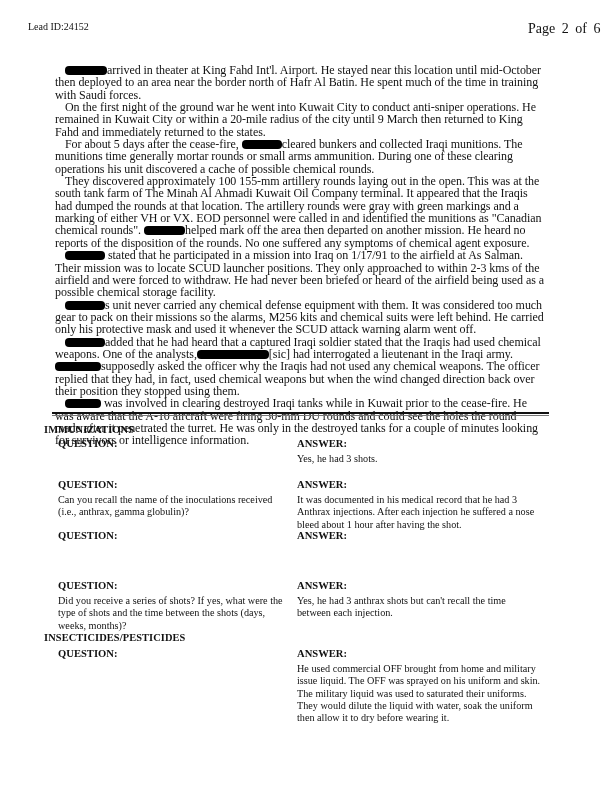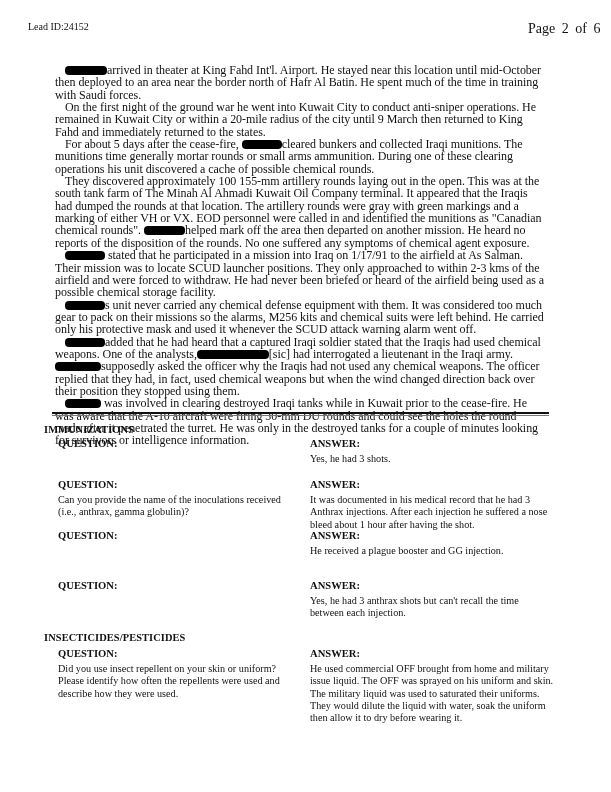--- a/index.html
+++ b/index.html
@@ -22,21 +22,21 @@
     .divider {
       position: absolute; left: 52px; top: 412px; width: 497px;
       border-top: 2.5px solid #111; border-bottom: 1px solid #777; height: 1px;
     }
     .section-title {
       position: absolute; left: 44px; font-size: 10.4px; font-weight: bold; letter-spacing: 0.1px; text-align: right;
     }
     .qa { position: absolute; font-size: 10.2px; line-height: 12.2px; }
     .qa .label { font-weight: bold; font-size: 10.6px; margin-bottom: 3px; }
     .q { left: 58px; width: 235px; }
-    .a { left: 310px; width: 245px; }
+    .a { left: 297px; width: 245px; }
   </style>
 </head>
 <body>
 
 <div class="header-left">Lead ID:24152</div>
 <div class="header-right">Page  2 of   6</div>
 
 <div class="narrative">
   <p><span class="redact" style="width:42px"></span><span>arrived in theater at King Fahd Int'l. Airport.  He stayed near this location until mid-October then deployed to an area near the border north of Hafr Al Batin.  He spent much of the time in training with Saudi forces.</span></p>
   <p><span>On the first night of the ground war he went into Kuwait City to conduct anti-sniper operations.  He remained in Kuwait City or within a 20-mile radius of the city until 9 March then returned to King Fahd and immediately returned to the states.</span></p>
@@ -55,45 +55,44 @@
 <div class="qa q" style="top:438px">
   <div class="label">QUESTION:</div>
 </div>
 <div class="qa a" style="top:438px">
   <div class="label">ANSWER:</div>
   <div>Yes, he had 3 shots.</div>
 </div>
 
 <div class="qa q" style="top:479px">
   <div class="label">QUESTION:</div>
-  <div>Can you provide the name of the inoculations received (i.e., anthrax, gamma globulin)?</div>
+  <div>Can you recall the name of the inoculations received (i.e., anthrax, gamma globulin)?</div>
 </div>
 <div class="qa a" style="top:479px">
   <div class="label">ANSWER:</div>
   <div>It was documented in his medical record that he had 3 Anthrax injections.  After each injection he suffered a nose bleed about 1 hour after having the shot.</div>
 </div>
 
 <div class="qa q" style="top:530px">
   <div class="label">QUESTION:</div>
 </div>
 <div class="qa a" style="top:530px">
   <div class="label">ANSWER:</div>
-  <div>He received a plague booster and GG injection.</div>
 </div>
 
 <div class="qa q" style="top:580px">
   <div class="label">QUESTION:</div>
+  <div>Did you receive a series of shots?  If yes, what were the type of shots and the time between the shots (days, weeks, months)?</div>
 </div>
 <div class="qa a" style="top:580px">
   <div class="label">ANSWER:</div>
   <div>Yes, he had 3 anthrax shots but can't recall the time between each injection.</div>
 </div>
 
 <div class="section-title" style="top:632px">INSECTICIDES/PESTICIDES</div>
 
 <div class="qa q" style="top:648px">
   <div class="label">QUESTION:</div>
-  <div>Did you use insect repellent on your skin or uniform?  Please identify how often the repellents were used and describe how they were used.</div>
 </div>
 <div class="qa a" style="top:648px">
   <div class="label">ANSWER:</div>
   <div>He used commercial  OFF brought from home and military issue liquid.  The OFF was sprayed on his uniform and skin.  The military liquid was used to saturated their uniforms.  They would dilute the liquid with water, soak the uniform then allow it to dry before wearing it.</div>
 </div>
 
 </body></html>

